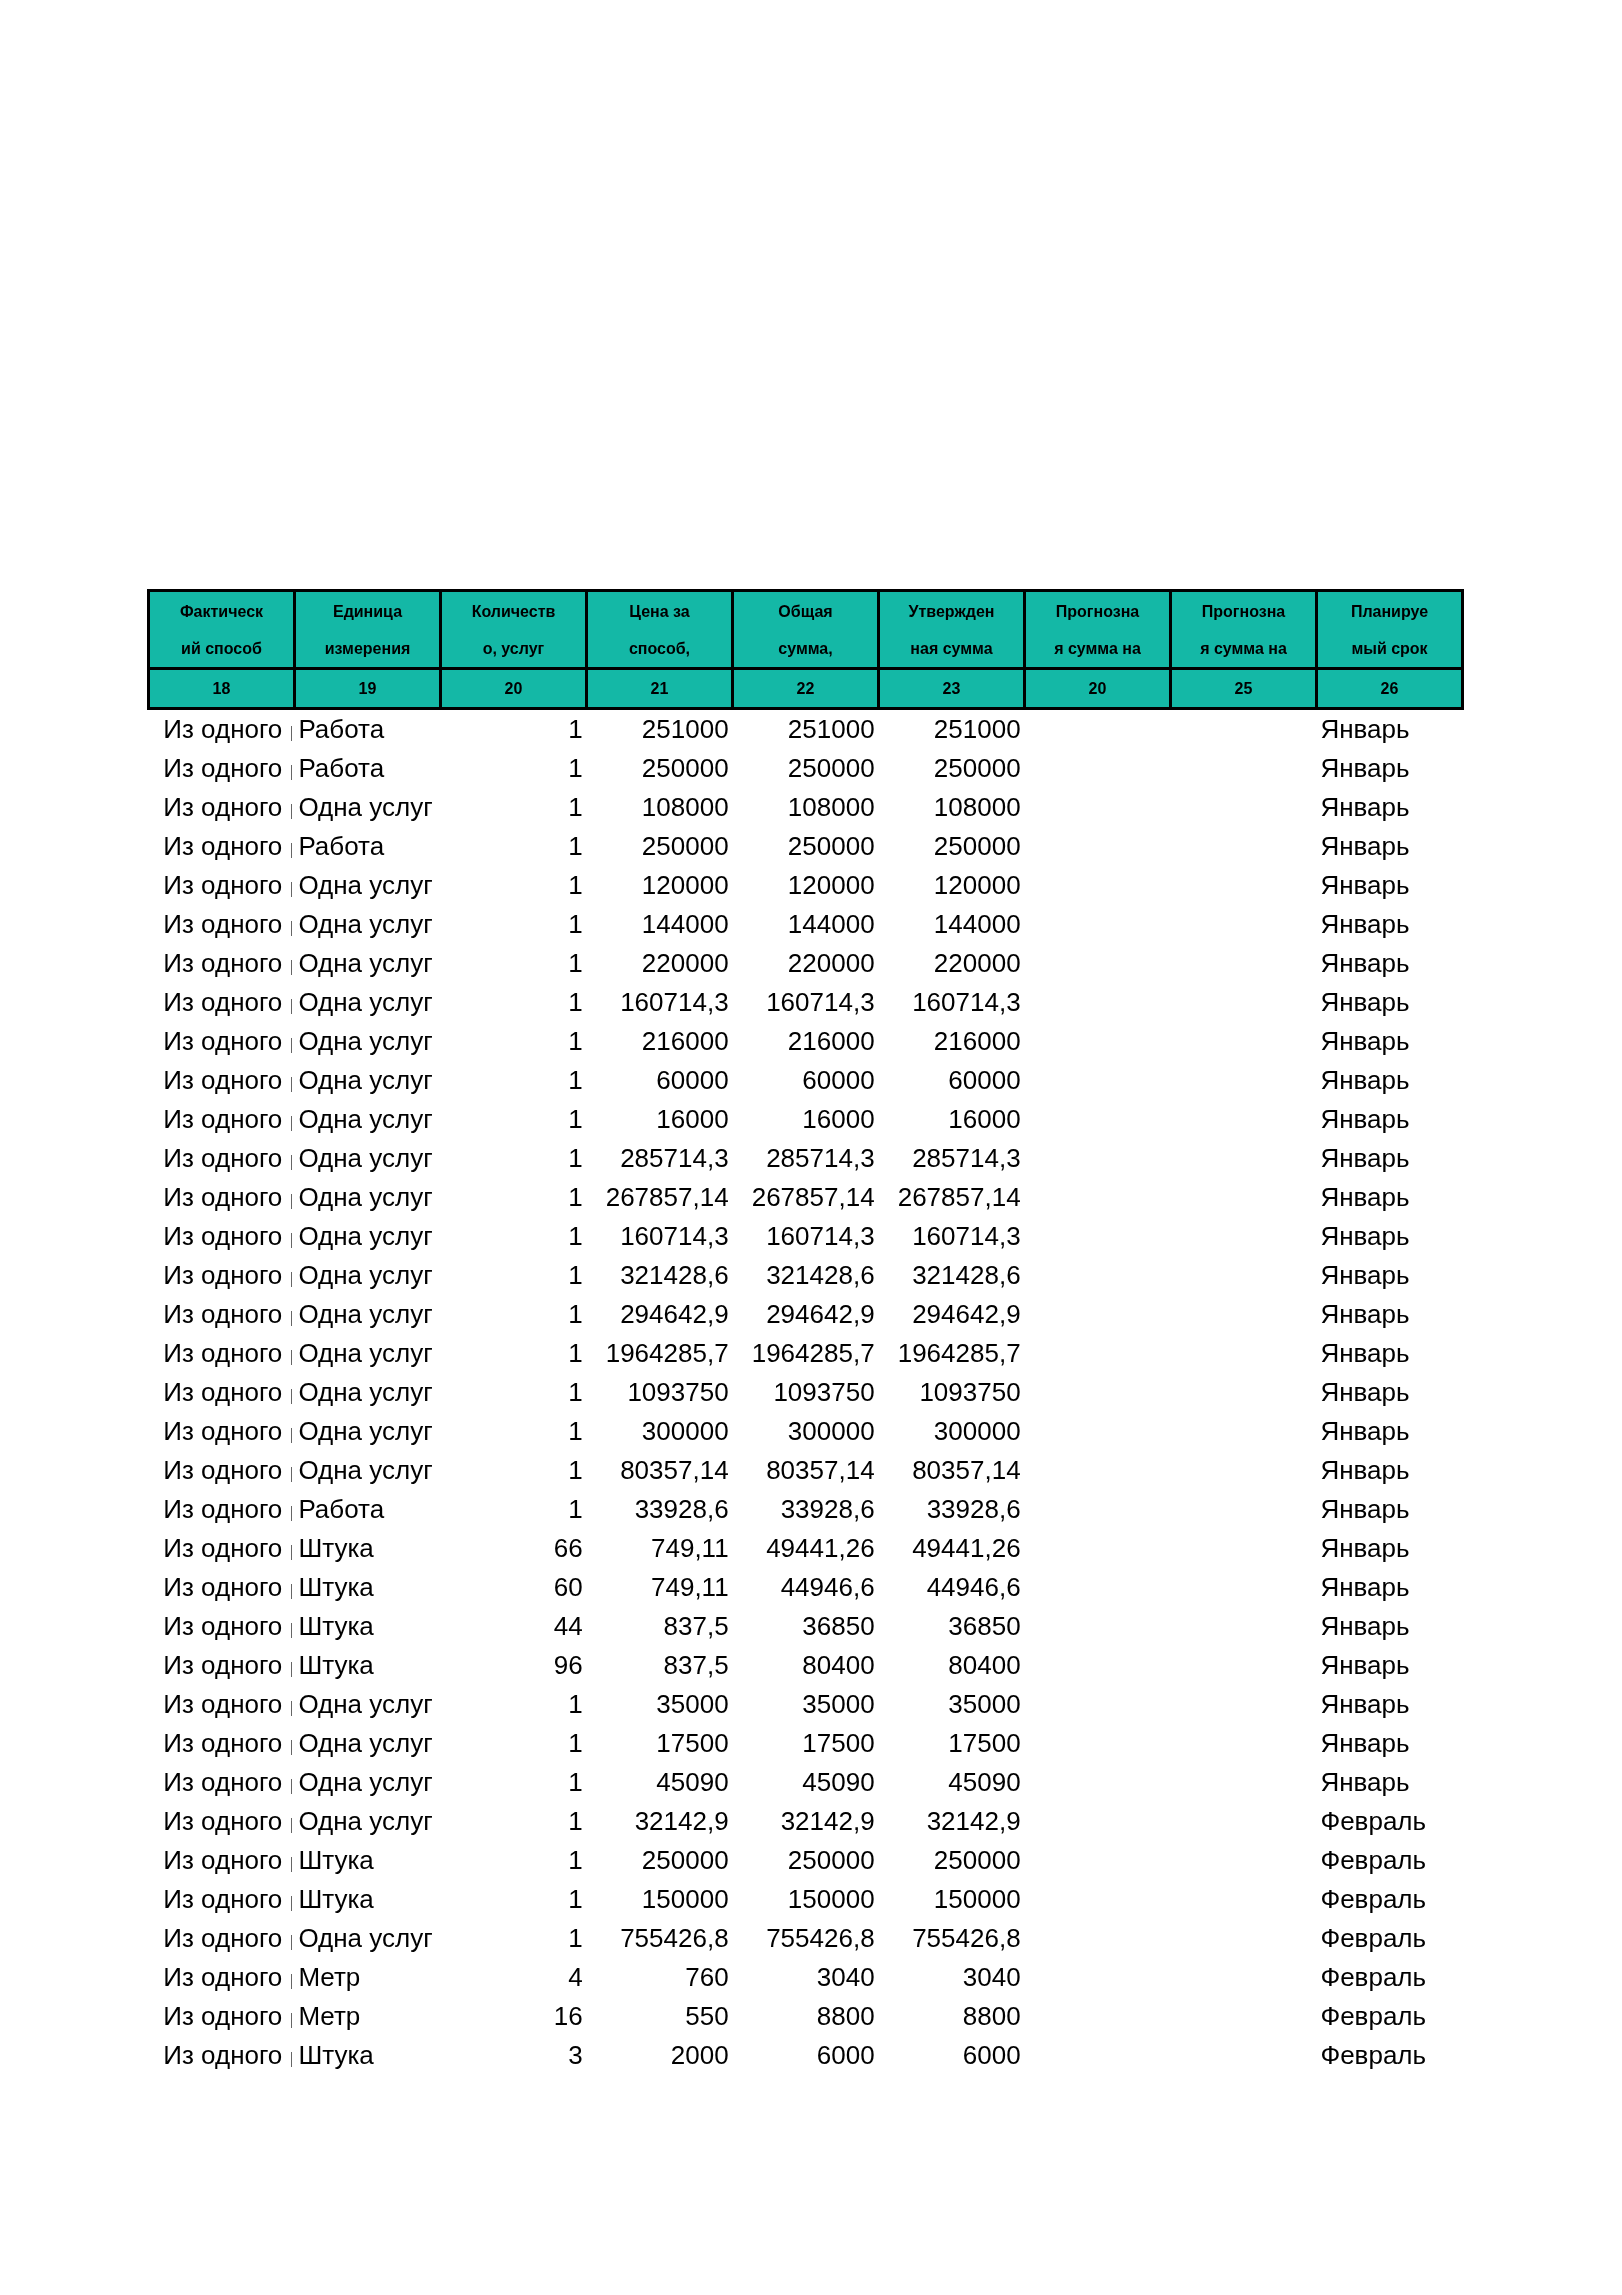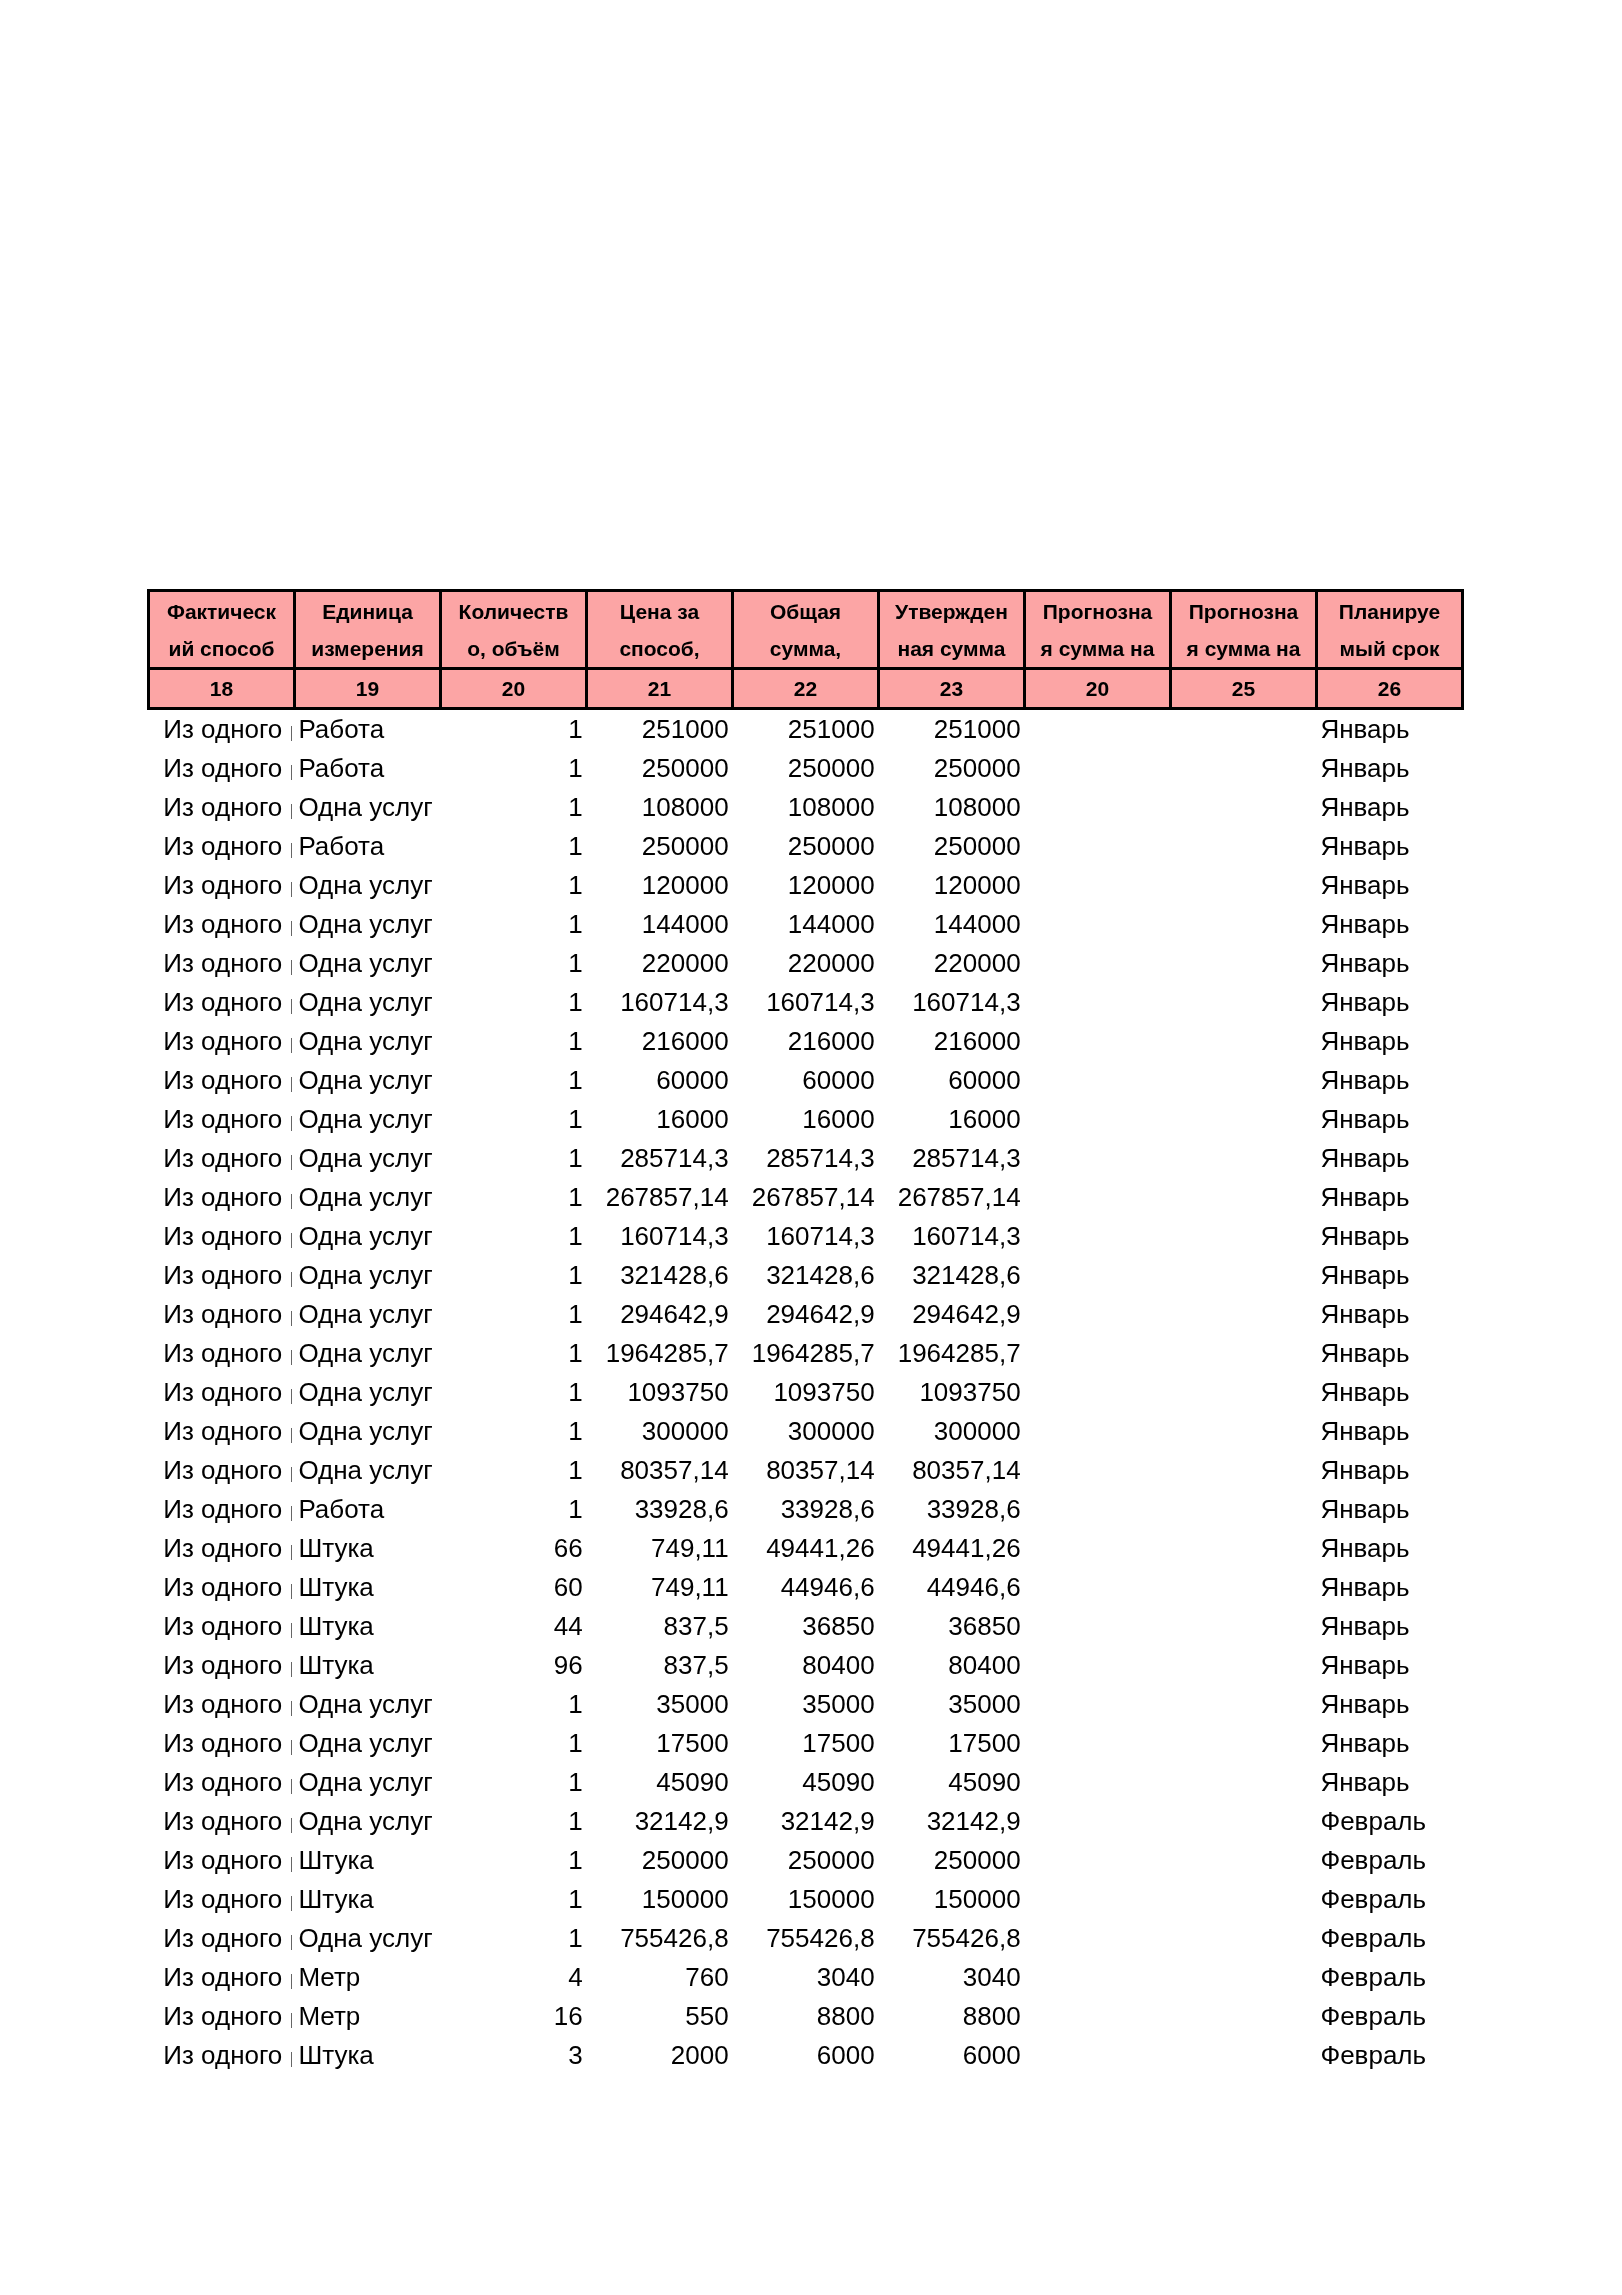--- a/index.html
+++ b/index.html
@@ -1,21 +1,21 @@
 <!DOCTYPE html>
 <html style="font-size:10.5px"><head>
   <meta charset="utf-8">
   <style>
     html, body { margin: 0; padding: 0; background: #ffffff; }
     body { width: 1623px; height: 2295px; position: relative; overflow: hidden;
            font-family: "Liberation Sans", "DejaVu Sans", sans-serif; color: #000; }
     .sheet { position: absolute; left: 147px; top: 589px; }
     table { border-collapse: collapse; table-layout: fixed; }
     col { width: 146px; }
-    th { background: #fca5a5; border: 3.9px solid #000; font-weight: bold; font-size: 21px;
+    th { background: #14b8a6; border: 3.9px solid #000; font-weight: bold; font-size: 16px;
          text-align: center; padding: 0; overflow: hidden; white-space: nowrap; line-height: 37px; }
     th.head { height: 75px; }
     th.num { height: 37px; margin-top: 44px; }
     td { font-size: 26px; height: 39px; padding: 0 3.9px; white-space: nowrap; overflow: hidden;
          border: none; line-height: 39px; }
     td.text { text-align: left; }
     td.num { text-align: right; }
     td.month { text-align: left; }
     td.c1 { padding-left: 6.5px; position: relative; text-align: center; }
     td.c1::after { content: ""; position: absolute; right: 2.6px; top: 15.7px; width: 1.3px; height: 15.7px; background: #666; }
@@ -41,21 +41,21 @@
         <th class="head">
             <div>Фактическ</div>
             <div>ий способ</div>
           </th>
         <th class="head">
             <div>Единица</div>
             <div>измерения</div>
           </th>
         <th class="head">
             <div>Количеств</div>
-            <div>о, объём</div>
+            <div>о, услуг</div>
           </th>
         <th class="head">
             <div>Цена за</div>
             <div>способ,</div>
           </th>
         <th class="head">
             <div>Общая</div>
             <div>сумма,</div>
           </th>
         <th class="head">

